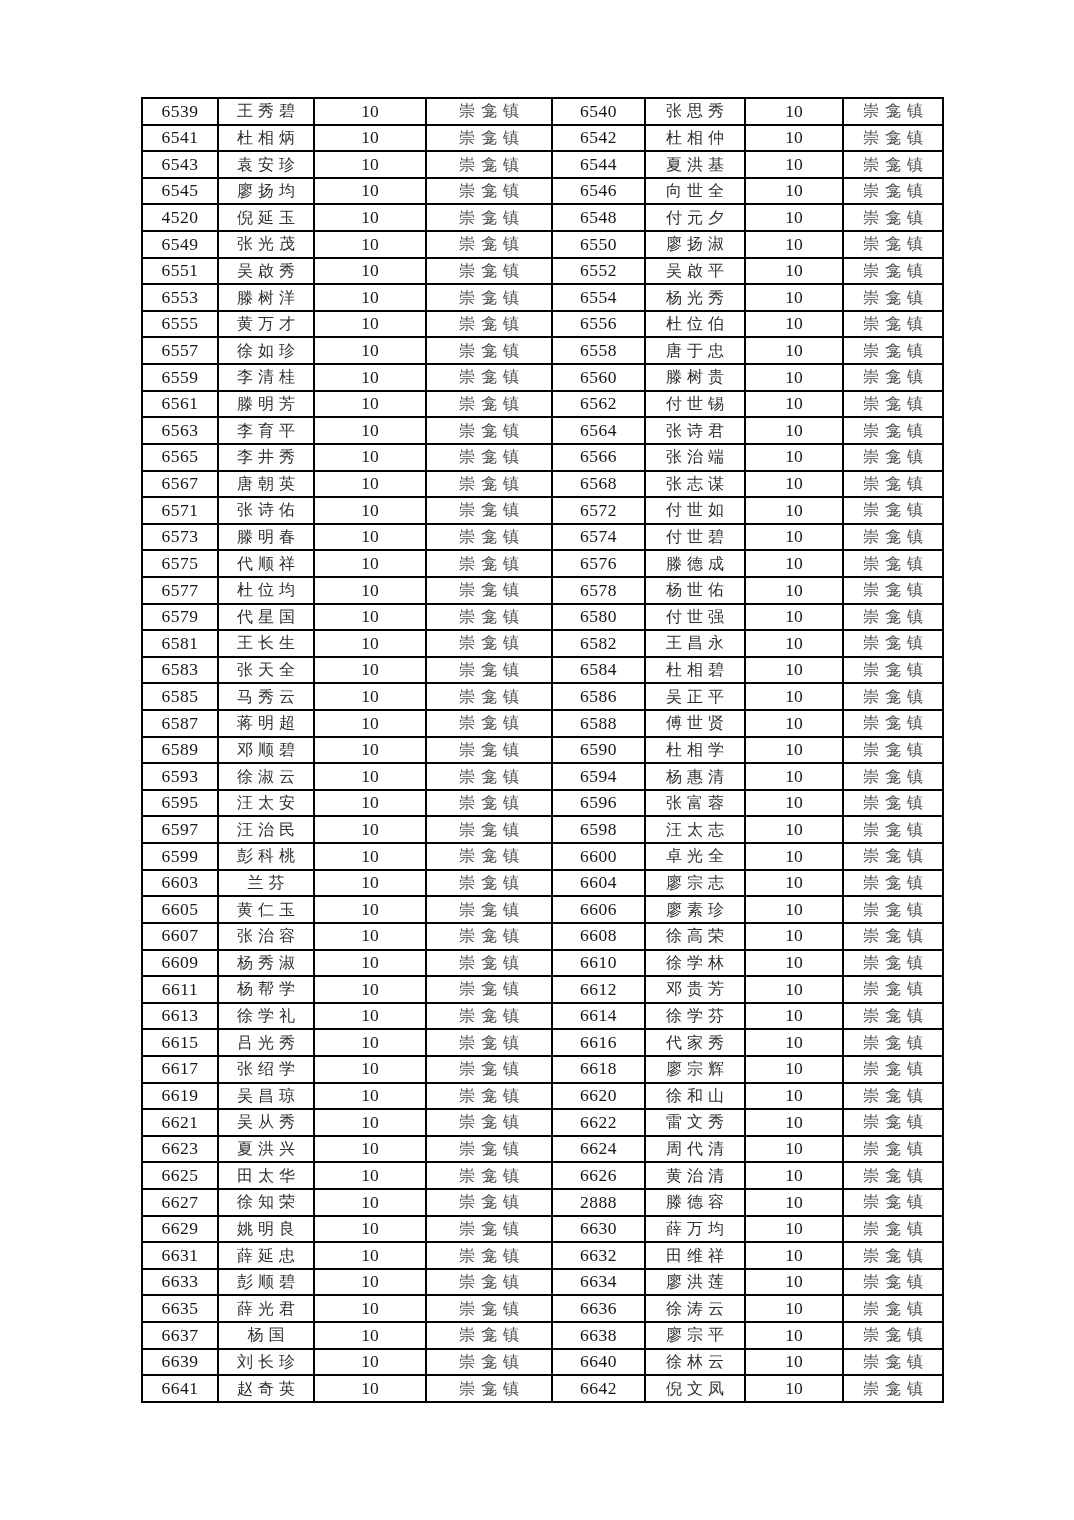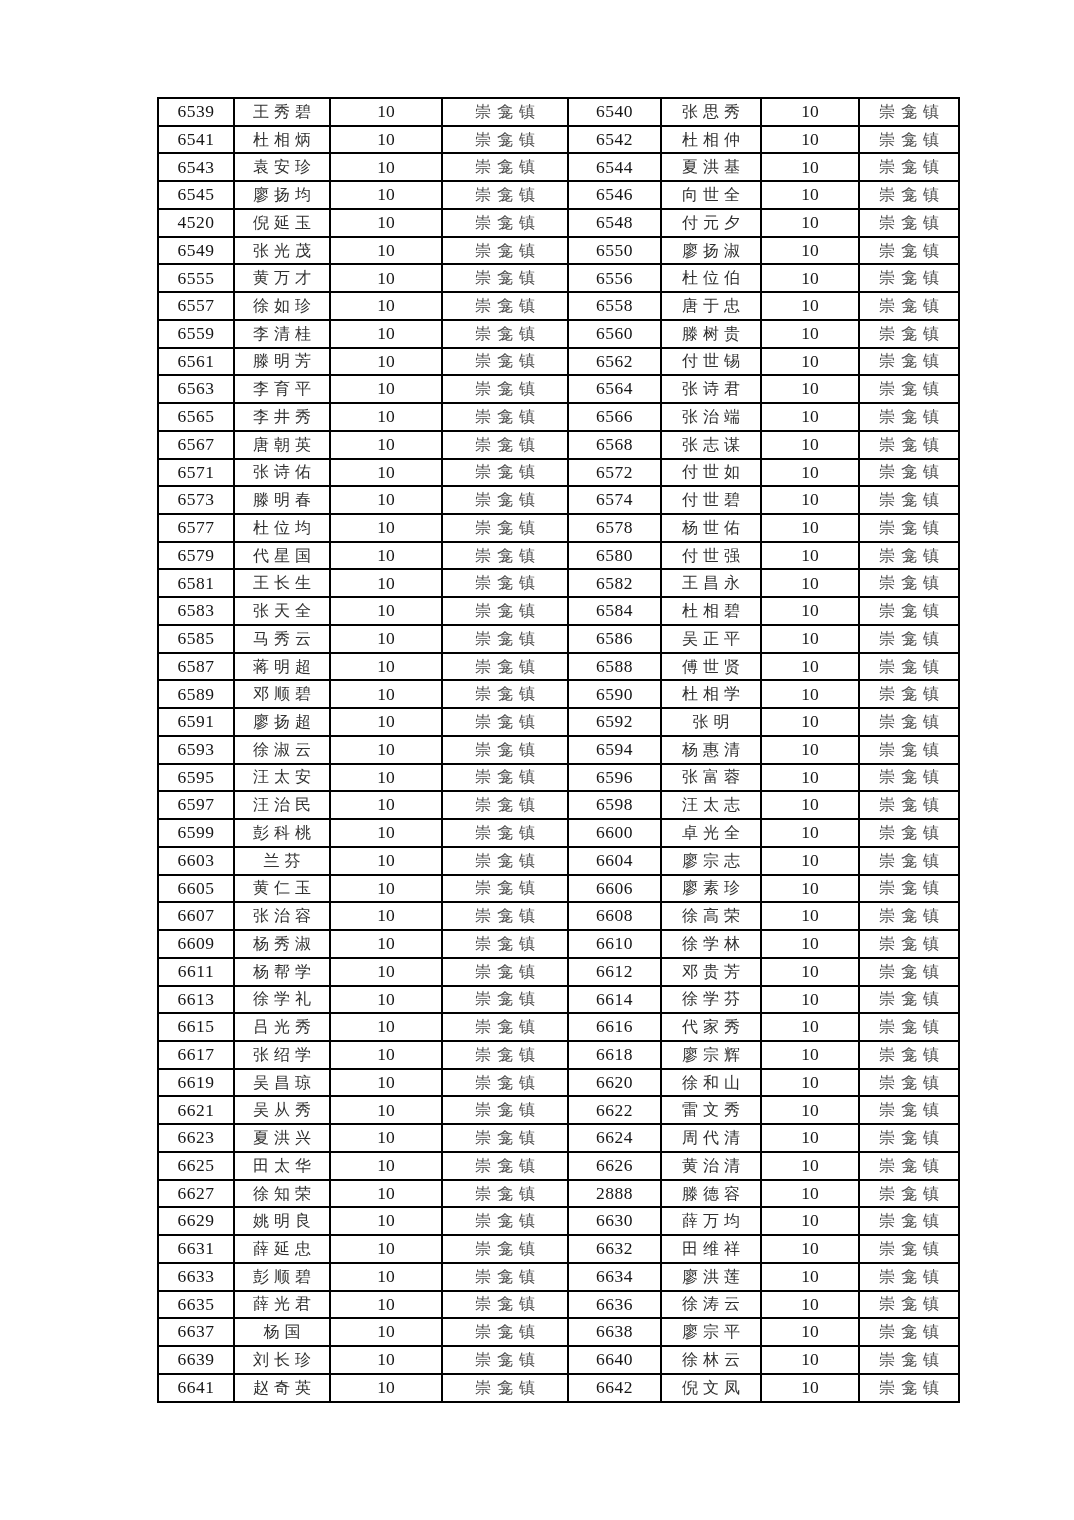--- a/index.html
+++ b/index.html
@@ -13,21 +13,21 @@
     position: relative;
     font-family: "Liberation Serif", "DejaVu Serif", serif;
   }
   .page {
     position: absolute;
     inset: 0;
     background: #ffffff;
   }
   .table-wrap {
     position: absolute;
-    left: 157px;
+    left: 141px;
     top: 97px;
     width: 801px;
     height: 1306px;
   }
   table.roster {
     border-collapse: collapse;
     table-layout: fixed;
     width: 100%;
     height: 100%;
     border: 2px solid #000000;
@@ -134,20 +134,40 @@
             <td class="c-id">6549</td>
             <td class="c-name">张光茂</td>
             <td class="c-amt">10</td>
             <td class="c-town">崇龛镇</td>
             <td class="c-id">6550</td>
             <td class="c-name">廖扬淑</td>
             <td class="c-amt">10</td>
             <td class="c-town">崇龛镇</td>
           </tr>
           <tr>
+            <td class="c-id">6551</td>
+            <td class="c-name">吴啟秀</td>
+            <td class="c-amt">10</td>
+            <td class="c-town">崇龛镇</td>
+            <td class="c-id">6552</td>
+            <td class="c-name">吴啟平</td>
+            <td class="c-amt">10</td>
+            <td class="c-town">崇龛镇</td>
+          </tr>
+          <tr>
+            <td class="c-id">6553</td>
+            <td class="c-name">滕树洋</td>
+            <td class="c-amt">10</td>
+            <td class="c-town">崇龛镇</td>
+            <td class="c-id">6554</td>
+            <td class="c-name">杨光秀</td>
+            <td class="c-amt">10</td>
+            <td class="c-town">崇龛镇</td>
+          </tr>
+          <tr>
             <td class="c-id">6555</td>
             <td class="c-name">黄万才</td>
             <td class="c-amt">10</td>
             <td class="c-town">崇龛镇</td>
             <td class="c-id">6556</td>
             <td class="c-name">杜位伯</td>
             <td class="c-amt">10</td>
             <td class="c-town">崇龛镇</td>
           </tr>
           <tr>
@@ -224,20 +244,30 @@
             <td class="c-id">6573</td>
             <td class="c-name">滕明春</td>
             <td class="c-amt">10</td>
             <td class="c-town">崇龛镇</td>
             <td class="c-id">6574</td>
             <td class="c-name">付世碧</td>
             <td class="c-amt">10</td>
             <td class="c-town">崇龛镇</td>
           </tr>
           <tr>
+            <td class="c-id">6575</td>
+            <td class="c-name">代顺祥</td>
+            <td class="c-amt">10</td>
+            <td class="c-town">崇龛镇</td>
+            <td class="c-id">6576</td>
+            <td class="c-name">滕德成</td>
+            <td class="c-amt">10</td>
+            <td class="c-town">崇龛镇</td>
+          </tr>
+          <tr>
             <td class="c-id">6577</td>
             <td class="c-name">杜位均</td>
             <td class="c-amt">10</td>
             <td class="c-town">崇龛镇</td>
             <td class="c-id">6578</td>
             <td class="c-name">杨世佑</td>
             <td class="c-amt">10</td>
             <td class="c-town">崇龛镇</td>
           </tr>
           <tr>
@@ -290,30 +320,20 @@
             <td class="c-amt">10</td>
             <td class="c-town">崇龛镇</td>
           </tr>
           <tr>
             <td class="c-id">6589</td>
             <td class="c-name">邓顺碧</td>
             <td class="c-amt">10</td>
             <td class="c-town">崇龛镇</td>
             <td class="c-id">6590</td>
             <td class="c-name">杜相学</td>
-            <td class="c-amt">10</td>
-            <td class="c-town">崇龛镇</td>
-          </tr>
-          <tr>
-            <td class="c-id">6591</td>
-            <td class="c-name">廖扬超</td>
-            <td class="c-amt">10</td>
-            <td class="c-town">崇龛镇</td>
-            <td class="c-id">6592</td>
-            <td class="c-name">张明</td>
             <td class="c-amt">10</td>
             <td class="c-town">崇龛镇</td>
           </tr>
           <tr>
             <td class="c-id">6593</td>
             <td class="c-name">徐淑云</td>
             <td class="c-amt">10</td>
             <td class="c-town">崇龛镇</td>
             <td class="c-id">6594</td>
             <td class="c-name">杨惠清</td>

